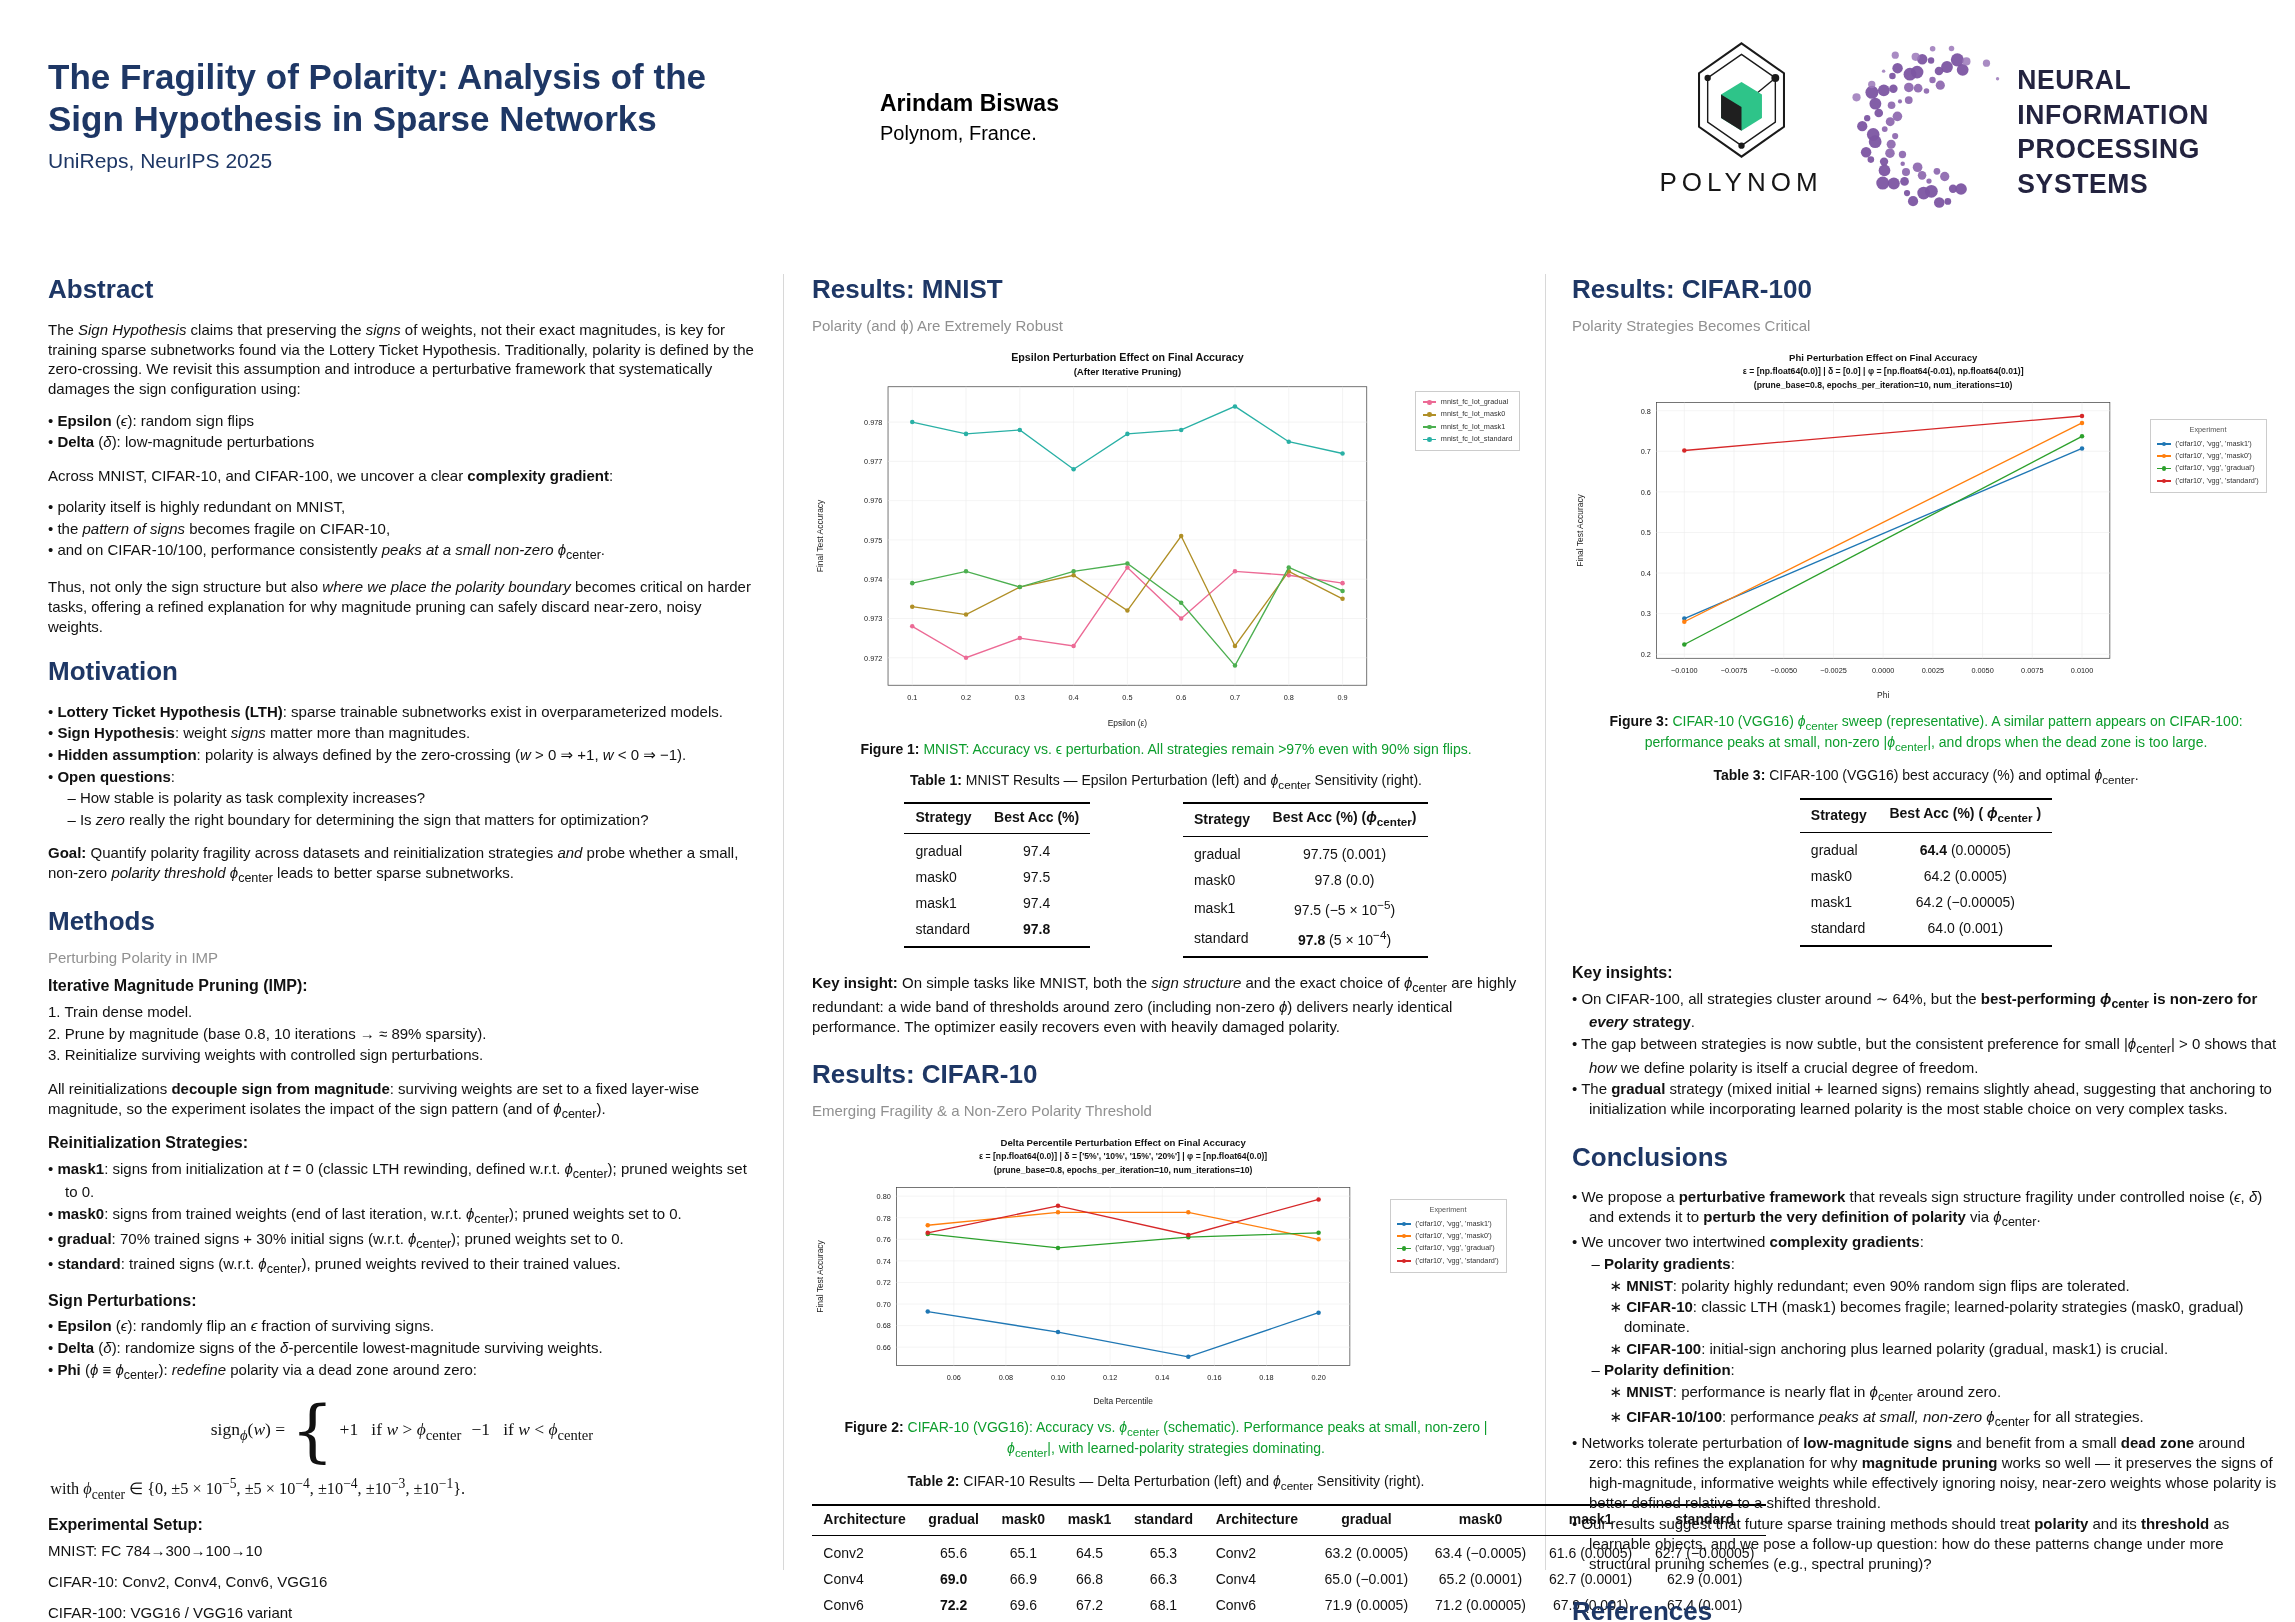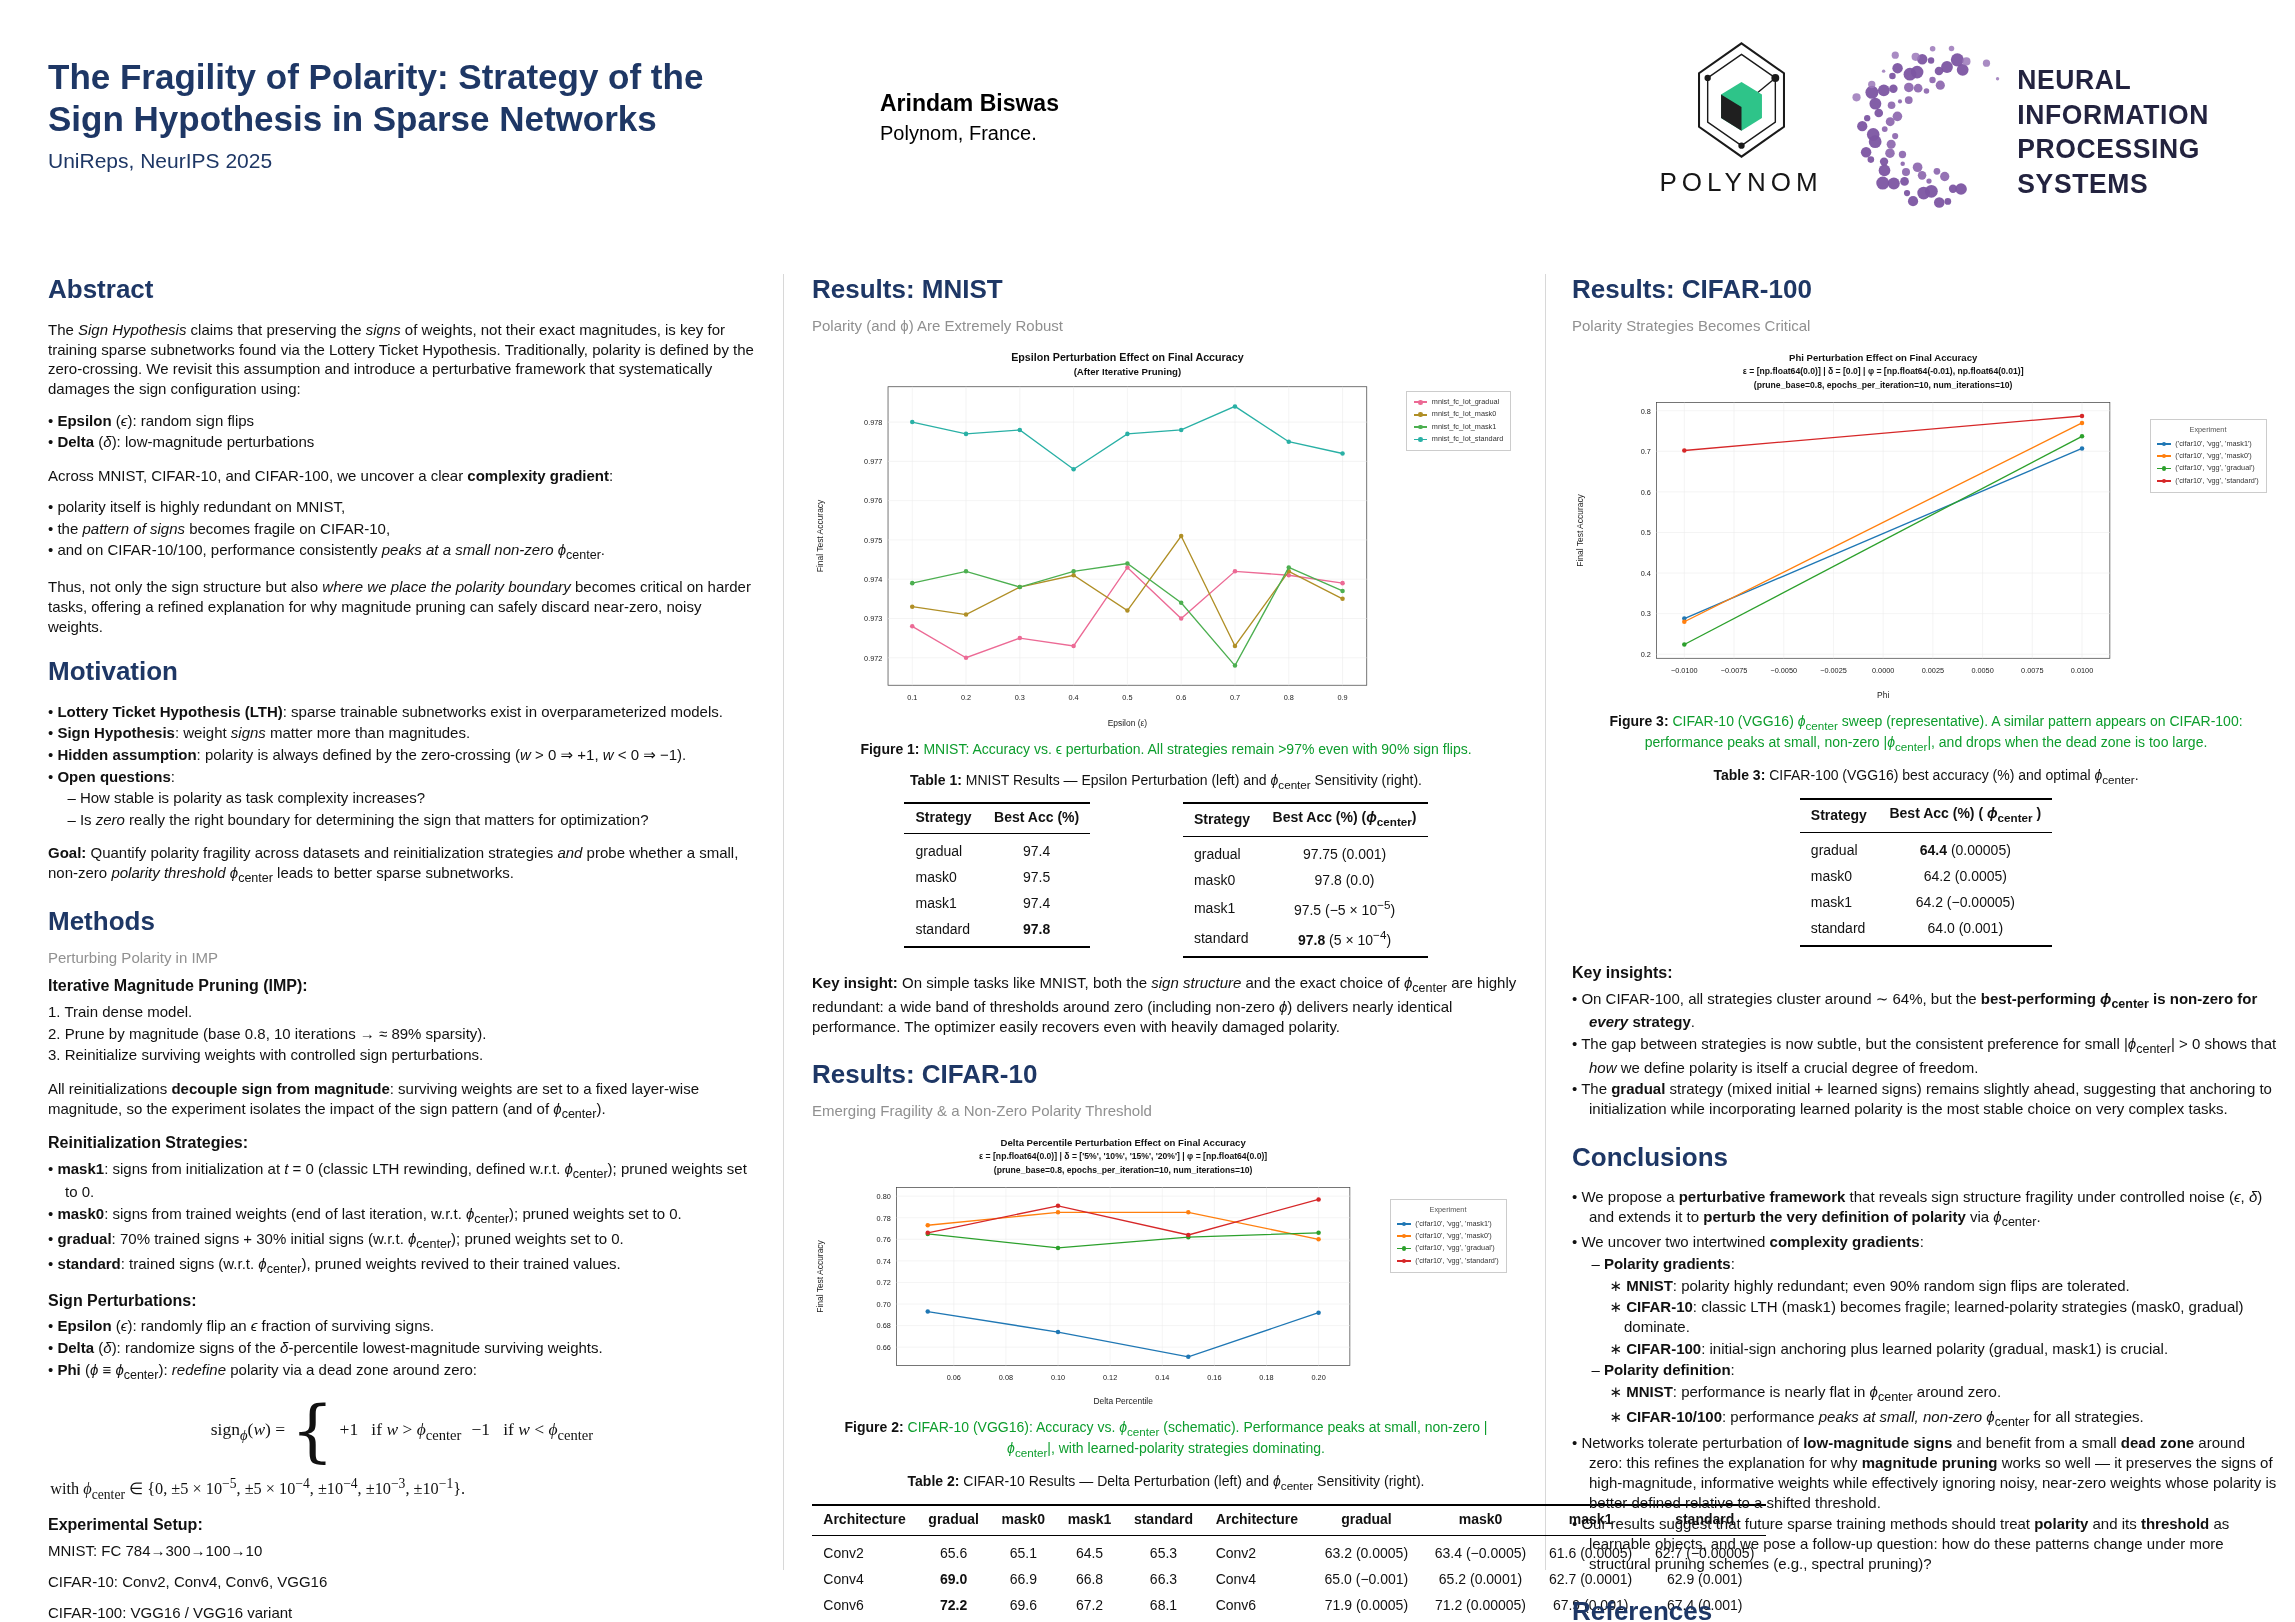--- a/index.html
+++ b/index.html
@@ -57,21 +57,21 @@
   .lgl::after{content:'';position:absolute;left:4.5px;top:-1.4px;width:4.5px;height:4.5px;border-radius:50%;
               background:inherit;}
 </style>
 </head>
 <body>
 
 <div class="poster">
 
   <div class="titleblock">
     <div class="title">
-      <div>The Fragility of Polarity: Strategy of the</div>
+      <div>The Fragility of Polarity: Analysis of the</div>
       <div>Sign Hypothesis in Sparse Networks</div>
     </div>
     <div class="venue">UniReps, NeurIPS 2025</div>
   </div>
 
   <div class="authorblock">
     <div class="author">Arindam Biswas</div>
     <div class="affil">Polynom, France.</div>
   </div>
 
@@ -308,21 +308,21 @@
           <polyline points="177.97752808988764,134.76315789473813 273.48314606741576,155.68421052631498 368.9887640449438,148.71052631578937 464.49438202247194,218.44736842105317 560.0000000000001,155.68421052631498 655.505617977528,148.71052631578937 751.0112359550561,106.86842105262804 846.5168539325844,169.63157894736622 942.0224719101125,190.55263157895075" fill="none" stroke="#29b0a5" stroke-width="2.4"></polyline>
           <circle cx="177.97752808988764" cy="134.76315789473813" r="4" fill="#29b0a5"></circle>
           <circle cx="273.48314606741576" cy="155.68421052631498" r="4" fill="#29b0a5"></circle>
           <circle cx="368.9887640449438" cy="148.71052631578937" r="4" fill="#29b0a5"></circle>
           <circle cx="464.49438202247194" cy="218.44736842105317" r="4" fill="#29b0a5"></circle>
           <circle cx="560.0000000000001" cy="155.68421052631498" r="4" fill="#29b0a5"></circle>
           <circle cx="655.505617977528" cy="148.71052631578937" r="4" fill="#29b0a5"></circle>
           <circle cx="751.0112359550561" cy="106.86842105262804" r="4" fill="#29b0a5"></circle>
           <circle cx="846.5168539325844" cy="169.63157894736622" r="4" fill="#29b0a5"></circle>
           <circle cx="942.0224719101125" cy="190.55263157895075" r="4" fill="#29b0a5"></circle>
-        </svg><div class="legend" style="top: 45px; right: 9px;">
+        </svg><div class="legend" style="top: 45px; right: 0;">
           <div class="lg-row">
             <span class="lgl" style="background: rgb(236, 106, 149);"></span>
             <span>mnist_fc_lot_gradual</span>
           </div>
           <div class="lg-row">
             <span class="lgl" style="background: rgb(176, 143, 38);"></span>
             <span>mnist_fc_lot_mask0</span>
           </div>
           <div class="lg-row">
             <span class="lgl" style="background: rgb(76, 175, 80);"></span>

